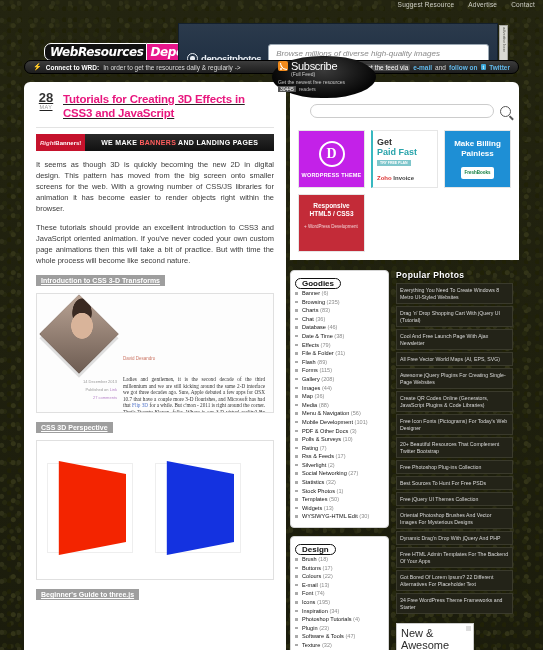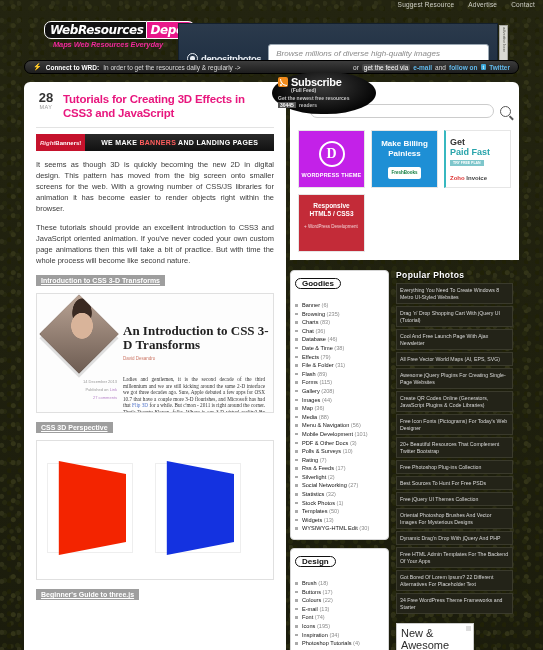--- a/index.html
+++ b/index.html
@@ -19,21 +19,21 @@
     font-size:11px;
   }
   .page{ position:relative; width:543px; height:650px; }
 
   
   .topnav{ position:absolute; top:1px; right:8px; display:flex; gap:14px; }
   .topnav a{ color:#cfcfc6; font-size:6.5px; text-decoration:none; letter-spacing:.2px;}
 
   
   .header{ position:absolute; top:10px; left:0; width:543px; height:48px; }
-  .logo{ position:absolute; left:44px; top:11px; width:128px; }
+  .logo{ position:absolute; left:44px; top:33px; width:128px; }
   .logo-row{ display:flex; align-items:center; gap:0; }
   .logo-a{ font-family:"DejaVu Sans", sans-serif; font-weight:bold; font-size:12px; color:#fff;
     background:#111; border:1.5px solid #fff; border-radius:7px 0 0 7px; padding:1px 3px 1px 5px; letter-spacing:-.4px;
     font-style:italic;}
   .logo-b{ font-family:"DejaVu Sans", sans-serif; font-weight:bold; font-size:12px; color:#fff;
     background:#e8178a; border:1.5px solid #fff; border-left:none; border-radius:0 7px 7px 0; padding:1px 5px 1px 3px; letter-spacing:-.4px;
     font-style:italic;}
   .logo-tag{ color:#f0299a; font-size:7.5px; font-weight:bold; font-style:italic; text-align:center; margin-top:1px; letter-spacing:-.1px;}
 
   .adbar{ position:absolute; left:178px; top:13px; width:320px; height:42px;
@@ -54,38 +54,38 @@
     background:linear-gradient(#3c3c3c,#1d1d1d); border:1px solid #000; border-radius:7px;
     display:flex; align-items:center; padding:0 8px; color:#ddd; font-size:6.5px; gap:4px; overflow:hidden;}
   .c-icon{ color:#6fc3f0; font-size:7px; }
   .c-strong{ color:#fff; font-weight:bold; }
   .c-right{ margin-left:auto; display:flex; align-items:center; gap:3px;}
   .c-pill{ background:#4a4a4a; color:#fff; padding:0 2px; border-radius:2px;}
   .c-link{ color:#62b8ea; font-weight:bold;}
   .c-tw{ background:#3aa6d8; color:#fff; padding:0 2px; border-radius:1px; font-size:6px;}
 
   
-  .subscribe{ position:absolute; left:272px; top:72px; width:104px; height:42px;
+  .subscribe{ position:absolute; left:272px; top:56px; width:104px; height:42px;
     background:radial-gradient(ellipse at 50% 35%, #3a3a3a, #060606 72%); border-radius:52px/22px; z-index:9;
-    color:#fff; padding:4px 6px;font-weight:bold;}
+    color:#fff; padding:4px 6px;}
   .sub-top{ display:flex; align-items:center; gap:3px;}
   .rss{ width:10px;height:10px;background:#f08a1c;border-radius:2px; position:relative;}
   .rss:after{content:"";position:absolute;left:1.5px;bottom:1.5px;width:2px;height:2px;border-radius:50%;background:#fff;}
   .rss:before{content:"";position:absolute;left:1.5px;bottom:1.5px;width:6px;height:6px;border:1.5px solid #fff;border-radius:0 0 0 100%;border-top:none;border-right:none;}
   .sub-t{ font-size:11px; letter-spacing:-.3px; }
   .sub-f{ font-size:5px; color:#cfcfcf; margin-left:13px; margin-top:-1px;}
   .sub-d{ font-size:5px; color:#c4c4c4; margin-top:2px;}
   .sub-c{ display:flex; align-items:center; gap:3px; margin-top:1px;}
   .sub-n{ background:#555; color:#fff; font-size:5px; padding:0 2px;}
   .sub-r{ font-size:5px; color:#b9b9b9;}
 
   
   .content{ position:absolute; left:24px; top:82px; width:262px; background:#fff;
     border-radius:6px 6px 0 0; min-height:568px; padding:10px 12px;}
-  .post-head{ display:flex; gap:7px; }
+  .post-head{ display:flex; gap:7px;text-decoration:underline; }
   .date{ text-align:center; width:20px; flex:none;}
   .date .d{ font-size:13px; font-weight:bold; color:#333; line-height:12px;}
   .date .m{ font-size:5.5px; color:#999; letter-spacing:.5px;}
   .post-title{ color:#e8177e; font-size:11.5px; font-weight:bold; line-height:14px; letter-spacing:-.2px;}
   .hr{ height:1px; background:#e3e3e3; margin:7px 0 6px; }
   .banner-ad{ height:17px; background:linear-gradient(#2a2a2a,#111); display:flex; align-items:center; overflow:hidden;}
   .banner-brand{ background:#c5122c; color:#fff; font-size:6px; font-weight:bold; height:17px;
     display:flex; align-items:center; padding:0 4px;}
   .banner-brand i{ color:#ffd9df; font-style:italic;}
   .banner-txt{ flex:1; text-align:center; color:#fff; font-size:7px; font-weight:bold; letter-spacing:.3px;}
@@ -149,21 +149,21 @@
   .t5{ background:#1c1c1c; color:#fff; font-size:11px; line-height:11px; letter-spacing:-.5px;}
   .t5 .plus{ color:#f2533a; font-size:12px; line-height:10px;}
   .t5 .ctr{ font-size:6px; letter-spacing:1px; margin-top:2px;}
   .t6{ background:#c32b38; color:#fff; align-items:flex-start; padding:7px 5px; justify-content:flex-start;}
   .t6 .r1{ font-size:6.5px; line-height:8px;}
   .t6 .r2{ font-size:4.5px; font-weight:normal; margin-top:6px; color:#f3d3d6;}
 
   .rc-cols{ display:flex; gap:7px; margin-top:10px;}
   .catcol{ width:99px; background:#fff; border:1px solid #d5d5d5; border-radius:4px; padding:5px 4px 6px;}
   .cat-title{ display:inline-block; border:1.5px solid #111; border-radius:9px; padding:0 6px;
-    font-size:8px; font-weight:bold; color:#111; margin-bottom:12px;}
+    font-size:8px; font-weight:bold; color:#111; margin-bottom:0;}
   .cat-list li{ list-style:none; font-size:5.6px; line-height:8.6px; color:#111; font-weight:bold;
     padding-left:7px; position:relative;}
   .cat-list li:before{ content:""; position:absolute; left:0; top:3px; width:2.5px; height:2.5px; background:#aaa;}
   .cat-list li span{ color:#8b8b8b; font-weight:normal;}
 
   .popcol{ width:117px; }
   .pop-title{ color:#fff; font-size:8.5px; font-weight:bold; letter-spacing:.4px; margin-bottom:3px; text-shadow:0 1px 0 #000;}
   .pop-list li{ list-style:none; font-size:5.2px; line-height:7px; color:#d8d8d8;
     background:#232318; border:1px solid #3a3a2c; padding:2.5px 3px; margin-bottom:2px;}
 
@@ -255,21 +255,20 @@
     <p class="para">It seems as though 3D is quickly becoming the new 2D in digital design. This pattern has moved from the big screen onto smaller screens for the web. With a growing number of CSS/JS libraries for animation it has become easier to render objects right within the browser.</p>
     <p class="para">These tutorials should provide an excellent introduction to CSS3 and JavaScript oriented animation. If you've never coded your own custom page animations then this will take a bit of practice. But with time the whole process will become like second nature.</p>
 
     <a class="sect-link">Introduction to CSS 3-D Transforms</a>
 
     <div class="shot shot1">
       <div class="diamond"></div>
       <div class="dia-face">
           <i></i>
         </div>
-      <h2>An Introduction to CSS 3-D Transforms</h2>
       <div class="by">David Desandro</div>
       <div class="meta">
         <div>14 December 2013</div>
         <div><span>Published on </span><a>Link</a></div>
         <div><a>27 comments</a></div>
       </div>
       <div class="body">
         <span>Ladies and gentlemen, it is the second decade of the third millennium and we are still kicking around the same 2-D interface we got three decades ago. Sure, Apple debuted a few apps for OSX 10.7 that have a couple more 3-D flourishes, and Microsoft has had that </span><a>Flip 3D</a><span> for a while. But c'mon - 2011 is right around the corner. That's Twenty Eleven, folks. Where is our 3-D virtual reality? By now, we</span>
       </div>
     </div>
@@ -295,30 +294,30 @@
         <div class="mag"></div>
       </div>
 
       <div class="adgrid">
         <div class="tile t1">
           <div class="ring">
               <span>D</span>
             </div>
           <div class="cap">WORDPRESS THEME</div>
         </div>
-        <div class="tile t3">
-          <div>Make Billing</div>
-          <div>Painless</div>
-          <div class="fb">FreshBooks</div>
-        </div>
         <div class="tile t2">
           <div class="l1">Get</div>
           <div class="l2">Paid Fast</div>
           <div class="pill">TRY FREE PLAN</div>
           <div class="zoho"><b>Zoho</b><span> Invoice</span></div>
+        </div>
+        <div class="tile t3">
+          <div>Make Billing</div>
+          <div>Painless</div>
+          <div class="fb">FreshBooks</div>
         </div>
         <div class="tile t6">
           <div class="r1">Responsive HTML5 / CSS3</div>
           <div class="r2">+ WordPress Development</div>
         </div>
       </div>
     </div>
 
     <div class="rc-cols">
       <div style="width:99px">

